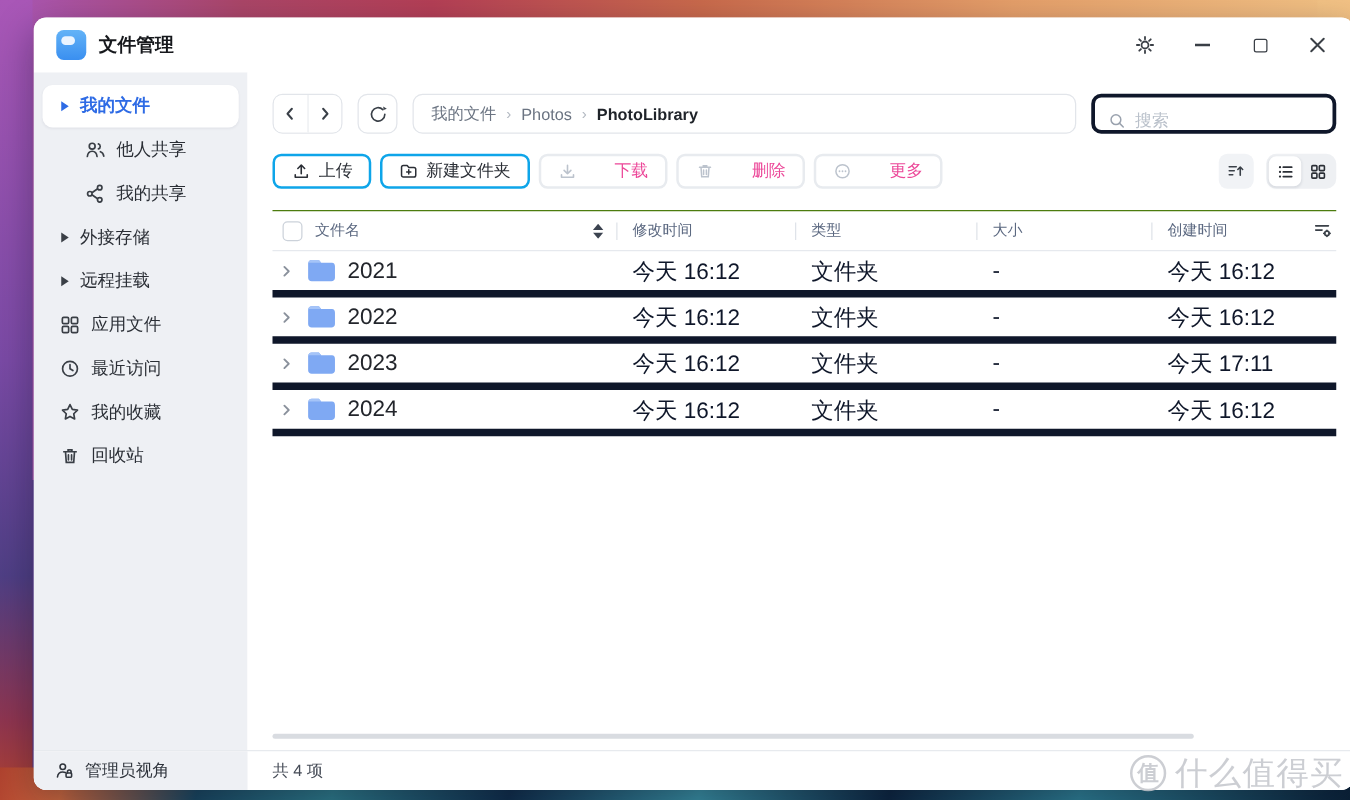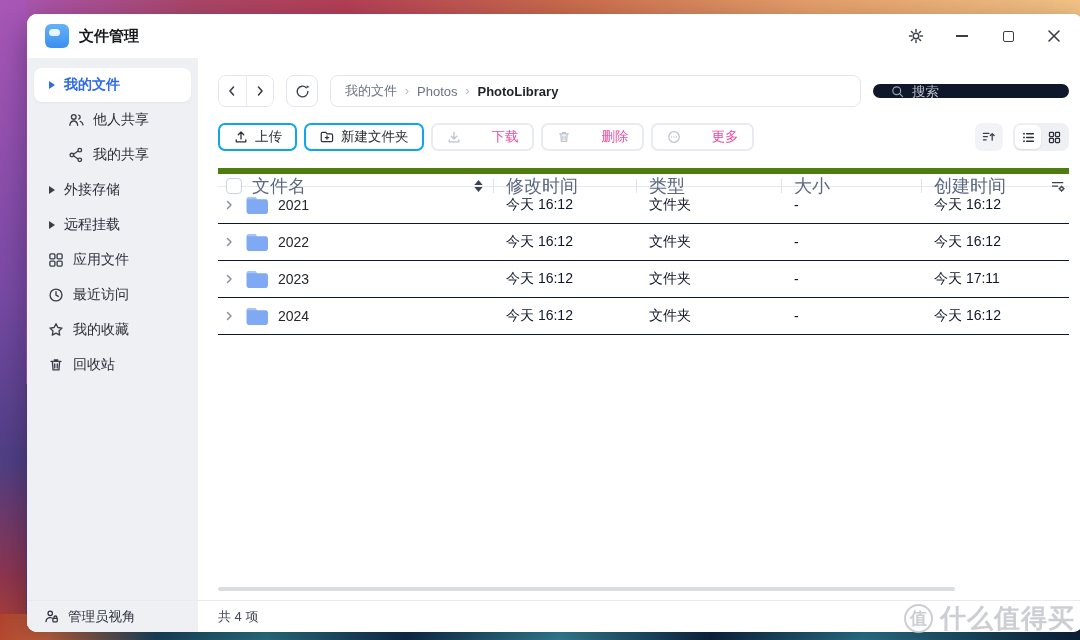--- a/index.html
+++ b/index.html
@@ -61,22 +61,22 @@
   .nav-pill { display:flex; width:56px; height:32px; border:1px solid #e2e5ea; border-radius:8px; overflow:hidden; }
   .nav-pill .nav-btn { flex:1; display:flex; align-items:center; justify-content:center; color:#3a4048; cursor:pointer; background:#fff; }
   .nav-pill .nav-btn:first-child { border-right:1px solid #e7eaee; }
   .refresh-btn { width:32px; height:32px; border:1px solid #e2e5ea; border-radius:8px;
     display:flex; align-items:center; justify-content:center; color:#3a4048; background:#fff; cursor:pointer; }
   .breadcrumb { flex:1; height:32px; border:1px solid #e2e5ea; border-radius:8px;
     display:flex; align-items:center; padding:0 14px; gap:8px; font-size:13px; }
   .crumb { color:#6b7482; cursor:pointer; }
   .crumb.current { color:#1f2329; font-weight:700; }
   .crumb-sep { color:#b3b9c2; font-size:12px; }
-  .search-box { width:196px; height:14px; border:7px solid #0f172a; border-radius:8px;
-    display:flex; align-items:center; padding:0 10px; gap:7px; color:#a7aeb9; }
+  .search-box { width:196px; height:32px; border:3px solid #0f172a; border-radius:8px;
+    display:flex; align-items:flex-end; padding:0 10px; gap:7px; color:#a7aeb9; }
   .search-box input { border:none; outline:none; width:100%; font-size:13.5px; color:#3a4048;
     font-family:inherit; background:transparent; }
   .search-box input::placeholder { color:#b9c0ca; }
 
   .toolbar-row { margin-top:16px; display:flex; align-items:center; gap:7px; height:28px; }
   .tbtn { height:28px; display:flex; align-items:center; gap:6px; padding:0 13px;
     border:2px solid #0ea5e9; border-radius:7px; background:#fff; font-size:13.5px;
     color:#2b2f36; cursor:pointer; }
   .tbtn .ic { width:16px; height:16px; }
   .tbtn.disabled { color:#ec4899; border-color:#e8ebef;gap:30px; }
@@ -85,52 +85,52 @@
     align-items:center; justify-content:center; color:#3a4048; cursor:pointer; }
   .view-toggle { width:56px; height:28px; border-radius:8px; background:#eef0f3; display:flex;
     align-items:center; padding:2px; }
   .vseg { flex:1; height:24px; border-radius:6px; display:flex; align-items:center;
     justify-content:center; color:#2b2f36; cursor:pointer; }
   .vseg.selected { background:#fff; box-shadow:0 1px 2px rgba(30,40,70,.1); }
 
   
   .table { margin-top:17px; flex:1; display:flex; flex-direction:column; min-height:0; }
   .tgrid { display:grid; grid-template-columns:1fr 143px 145px 140px 112px 36px; align-items:center; }
-  .thead { height:19px; border-top:6px solid #4d7c0f; border-bottom:1px solid #e6e9ee;
-    font-size:18px; color:#5b6880; }
+  .thead { height:33px; border-top:1px solid #4d7c0f; border-bottom:1px solid #e6e9ee;
+    font-size:12px; color:#5b6880; }
   .th { display:flex; align-items:center; height:100%; cursor:pointer; }
   .th.name { gap:10px; padding-left:8px; }
   .th.div { position:relative; padding-left:13px; }
   .th.div::before { content:""; position:absolute; left:0; top:50%; transform:translateY(-50%);
     width:1px; height:14px; background:#dfe3e9; }
   .checkbox { width:16px; height:16px; border:1.5px solid #ccd2da; border-radius:4px; background:#fff; cursor:pointer; }
   .sort-arrows { margin-left:auto; margin-right:10px; display:flex; flex-direction:column; gap:2px; cursor:pointer; }
   .col-config { display:flex; justify-content:flex-end; color:#3a4048; cursor:pointer; padding-right:2px; }
 
-  .trow { height:37px; border-bottom:1px solid #0f172a; font-size:14px; color:#23262c; cursor:pointer; }
+  .trow { height:37px; border-bottom:6px solid #0f172a; font-size:18px; color:#23262c; cursor:pointer; }
   .trow .cell { padding-left:13px; }
   .name-cell { display:flex; align-items:center; gap:8px; padding-left:4px; }
   .expander { width:14px; display:flex; justify-content:center; color:#8a919c; cursor:pointer; }
   .muted { color:#0f172a; }
 
   .hscrollbar { margin-top:auto; margin-bottom:9px; width:737px; height:4px;
     border-radius:2px; background:#d9dce1; cursor:pointer; }
 
   
   .statusbar { height:32px; flex:0 0 32px; display:flex; border-top:1px solid #e7eaee; background:#fff; }
   .status-left { width:171px; flex:0 0 171px; background:#eef0f4; display:flex; align-items:center;
     gap:8px; padding-left:16px; color:#2f343c; font-size:13.5px; }
   .status-main { display:flex; align-items:center; padding-left:20px; font-size:13px; color:#454b56; }
 
   
   .watermark { position:absolute; right:5px; bottom:4px; display:flex; align-items:center; gap:7px;
     color:rgba(195,198,203,.85); z-index:5; pointer-events:none; }
   .wm-badge { width:29px; height:29px; border:2.5px solid rgba(195,198,203,.85); border-radius:50%;
     display:flex; align-items:center; justify-content:center; font-size:17px; font-weight:700; }
-  .wm-text { font-size:26px; font-weight:700; letter-spacing:1px; }
+  .wm-text { font-size:26px; font-weight:400; letter-spacing:1px; }
 
   svg { display:block; }
 </style>
 </head>
 <body>
 
 <div class="wallpaper"></div>
 
 <div class="window">
 

